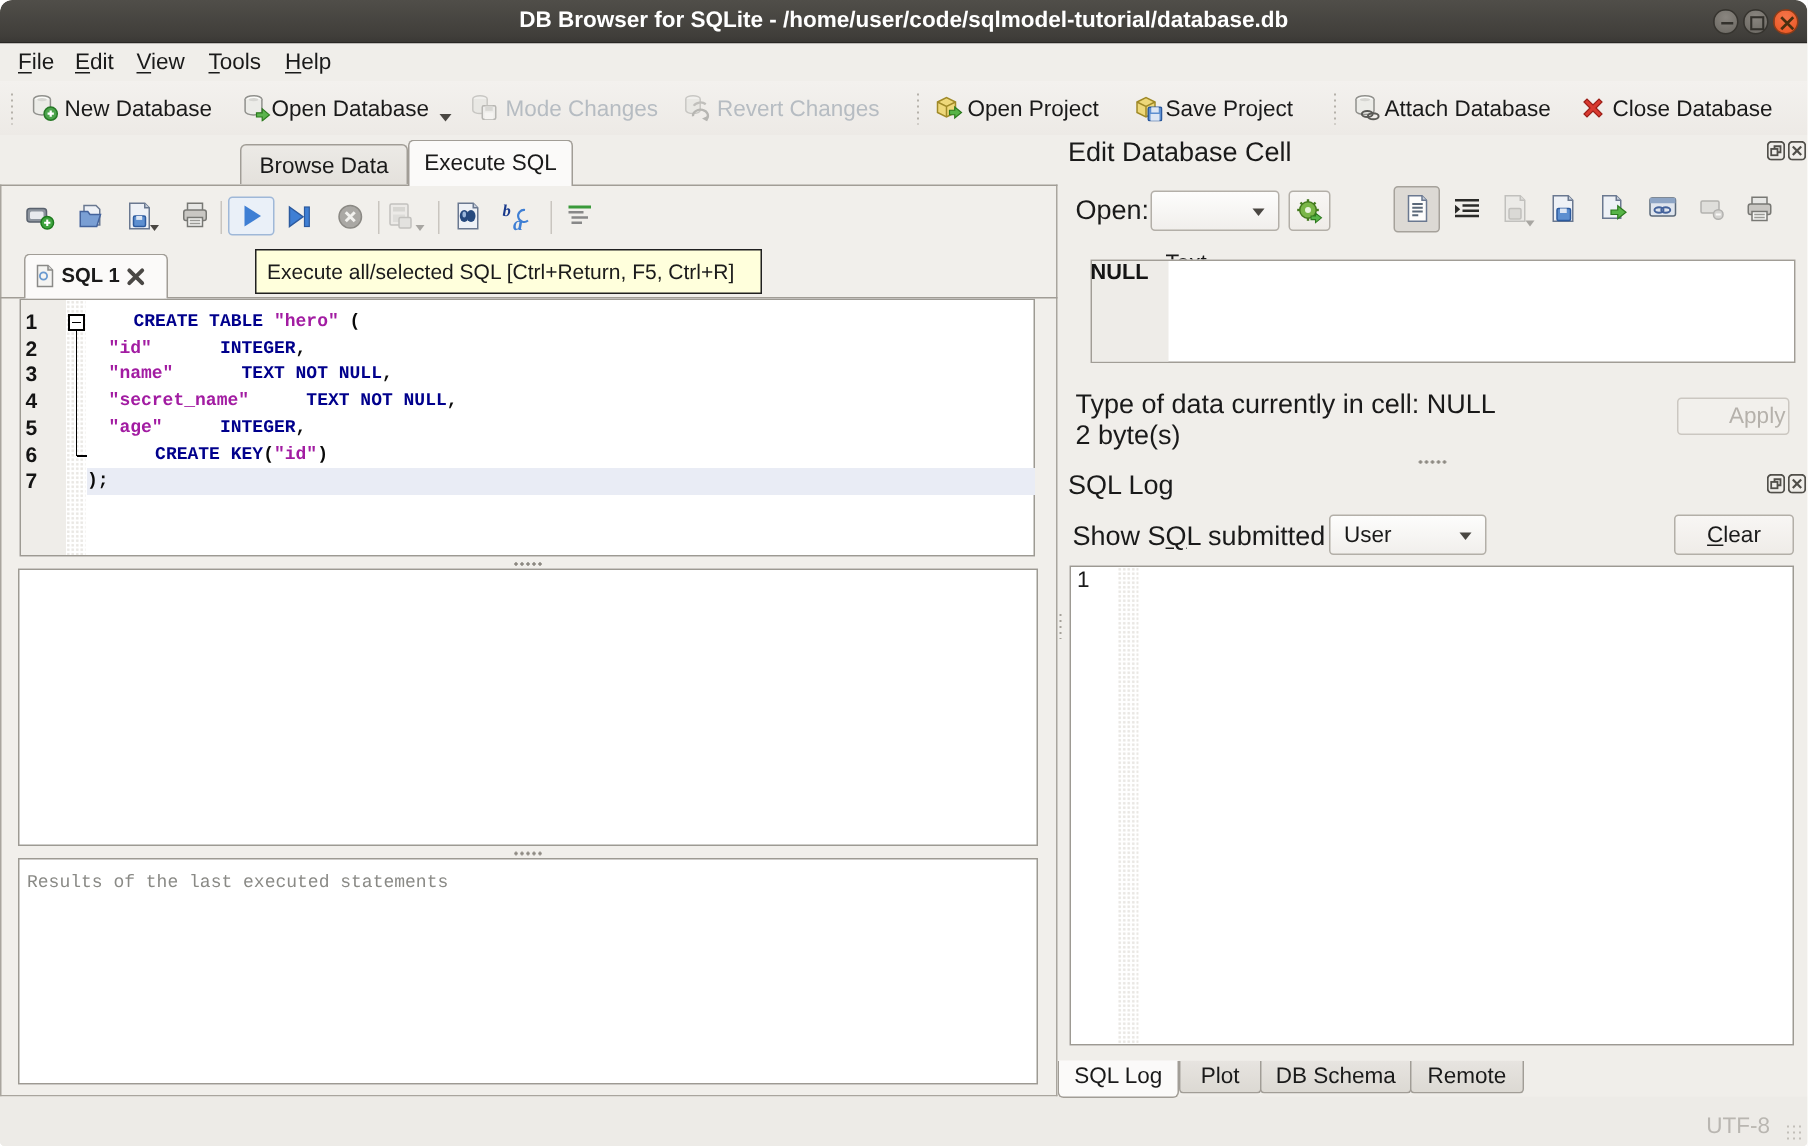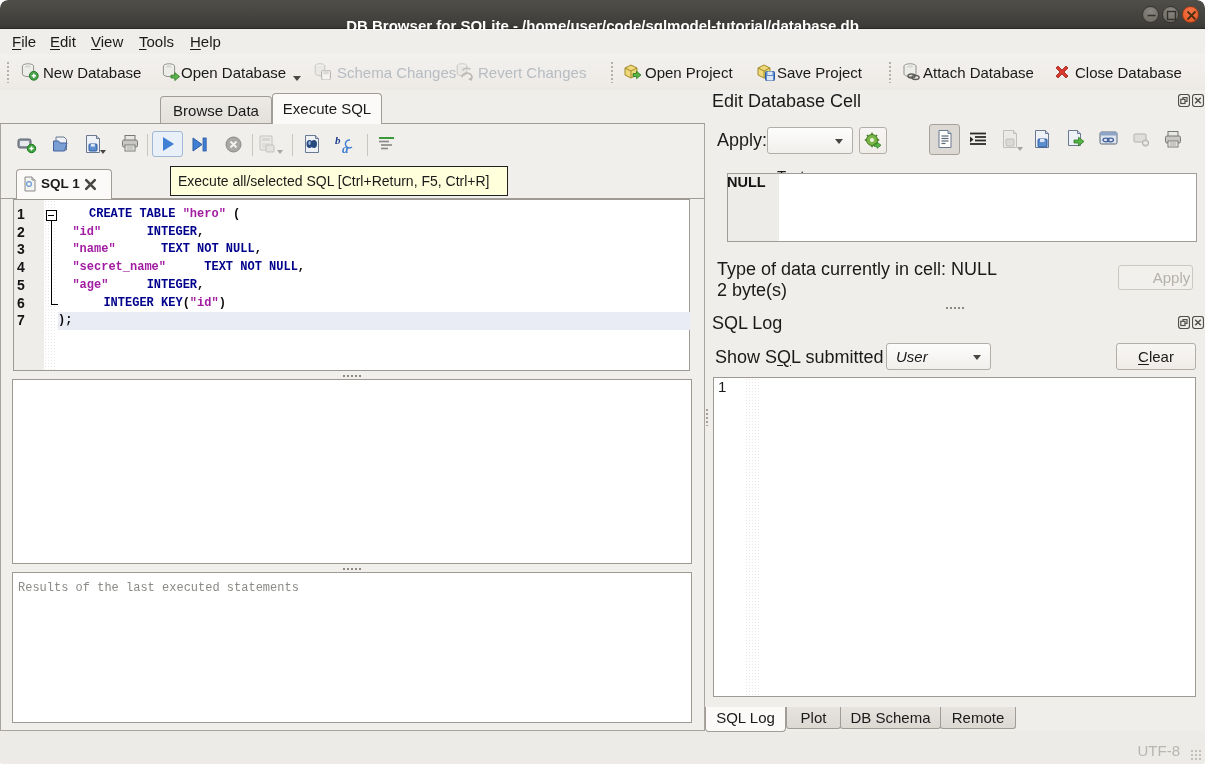--- a/index.html
+++ b/index.html
@@ -1,21 +1,21 @@
 <!DOCTYPE html>
 <html><head>
 <meta charset="utf-8">
 <style>
 html,body{margin:0;padding:0;background:#fff;}
 *{box-sizing:border-box;}
 #win{position:relative;width:1205px;height:764px;font-family:"Liberation Sans",sans-serif;background:#f0eeea;overflow:hidden;border-radius:8px 8px 3px 3px;}
 .abs{position:absolute;}
 
 #titlebar{position:absolute;left:0;top:0;width:1205px;height:29px;background:linear-gradient(#504e49,#403e3a 85%,#3a3835);border-radius:8px 8px 0 0;border-bottom:1px solid #282724;}
-#title{position:absolute;left:0;top:12px;width:100%;height:29px;line-height:28px;text-align:center;color:#fff;font-size:15px;font-weight:bold;}
+#title{position:absolute;left:0;top:0;width:100%;height:29px;line-height:28px;text-align:center;color:#fff;font-size:15px;font-weight:bold;}
 .wbtn{position:absolute;top:6px;width:17px;height:17px;border-radius:50%;}
 .wbtn.min{left:1142px;background:radial-gradient(circle at 50% 30%,#8a8680,#6a6761);border:1px solid #36342f;}
 .wbtn.max{left:1162px;background:radial-gradient(circle at 50% 30%,#8a8680,#6a6761);border:1px solid #36342f;}
 .wbtn.close{left:1182px;background:radial-gradient(circle at 50% 30%,#f4754a,#ea5420);border:1px solid #8c3c18;}
 .wbtn svg{position:absolute;left:0;top:0;}
 
 #menubar{position:absolute;left:0;top:30px;width:1205px;height:24px;background:#f0eeea;font-size:15px;color:#1a1a1a;}
 .mi{position:absolute;top:3px;}
 .mi u{text-decoration:underline;text-underline-offset:2px;}
 
@@ -109,21 +109,21 @@
     <span class="tblabel" style="left:181px">Open Database</span>
     <div class="abs" style="left:293px;top:22px;width:0;height:0;border-left:4px solid transparent;border-right:4px solid transparent;border-top:5px solid #4a4742;"></div>
     <div class="abs" style="left:307px;top:62px;width:1px;height:18px;background:#b7b3ac;"></div>
     <svg class="tbi" style="left:314px" width="18" height="18" viewBox="0 0 18 18" opacity="0.55">
         <ellipse cx="6" cy="3" rx="4.8" ry="2.2" fill="#f2f2f0" stroke="#a8a8a4"></ellipse>
         <path d="M1.2 3 V10.5 c0 1.2 2.2 2.2 4.8 2.2 s4.8-1 4.8-2.2 V3" fill="#e4e4e0" stroke="#a8a8a4"></path>
         <rect x="7.5" y="7.5" width="9" height="9" rx="1" fill="#ececea" stroke="#8a8a86"></rect>
         <rect x="9.5" y="7.5" width="5" height="3.4" fill="#c8c8c4"></rect>
         <rect x="9" y="12" width="6" height="4.5" fill="#fafaf8"></rect>
       </svg>
-    <span class="tblabel dis" style="left:337px">Schema Changes</span>
+    <span class="tblabel dis" style="left:337px">Mode Changes</span>
     <svg class="tbi" style="left:456px" width="18" height="18" viewBox="0 0 18 18" opacity="0.55">
         <ellipse cx="6" cy="3" rx="4.8" ry="2.2" fill="#f2f2f0" stroke="#a8a8a4"></ellipse>
         <path d="M1.2 3 V10.5 c0 1.2 2.2 2.2 4.8 2.2 s4.8-1 4.8-2.2 V3" fill="#e4e4e0" stroke="#a8a8a4"></path>
         <path d="M6 14.5 a5 4 0 1 1 9 2" fill="none" stroke="#8a8a86" stroke-width="1.5"></path>
         <path d="M16.5 14 l-1 4 l-3.5-2 z" fill="#8a8a86"></path>
         <path d="M14.5 6.5 a5 4 0 0 0 -8 1" fill="none" stroke="#9a9a96" stroke-width="1.5"></path>
       </svg>
     <span class="tblabel dis" style="left:478px">Revert Changes</span>
     <div class="grip" style="left:610px"></div>
     <svg class="tbi" style="left:623px" width="19" height="18" viewBox="0 0 19 18">
@@ -251,21 +251,21 @@
         <rect x="1" y="1" width="10" height="10" fill="#fff" stroke="#000"></rect>
         <line x1="3" y1="6" x2="9" y2="6" stroke="#000"></line>
         <line x1="6" y1="11" x2="6" y2="95" stroke="#000"></line>
         <path d="M6 95 h7" stroke="#000" fill="none"></path>
       </svg>
     <div class="cline" style="top:7px"><span class="kw">CREATE TABLE</span> <span class="str">"hero"</span> (</div>
     <div class="cline" style="top:25px">  <span class="str">"id"</span>  <span class="kw">INTEGER</span>,</div>
     <div class="cline" style="top:42px">  <span class="str">"name"</span>  <span class="kw">TEXT NOT NULL</span>,</div>
     <div class="cline" style="top:60px">  <span class="str">"secret_name"</span> <span class="kw">TEXT NOT NULL</span>,</div>
     <div class="cline" style="top:78px">  <span class="str">"age"</span> <span class="kw">INTEGER</span>,</div>
-    <div class="cline" style="top:96px">  <span class="kw">INTEGER KEY</span>(<span class="str">"id"</span>)</div>
+    <div class="cline" style="top:96px">  <span class="kw">CREATE KEY</span>(<span class="str">"id"</span>)</div>
     <div class="cline" style="top:113px">);</div>
   </div>
   <div class="splitdots" style="left:342px;top:374px"></div>
   <div class="whitepane" style="left:12px;top:379px;width:680px;height:185px;"></div>
   <div class="splitdots" style="left:342px;top:567px"></div>
   <div class="whitepane" style="left:12px;top:572px;width:680px;height:151px;"></div>
   <div class="abs" style="left:18px;top:581px;font-family:'Liberation Mono',monospace;font-size:12px;color:#8a8a86;">Results of the last executed statements</div>
 
   <div class="abs" style="left:705px;top:408px;width:4px;height:18px;background-image:radial-gradient(#a5a19a 1px,transparent 1px);background-size:4px 4px;"></div>
 
@@ -274,21 +274,21 @@
   <div class="dtitle" style="left:712px;top:91px;">Edit Database Cell</div>
   <svg class="abs" style="left:1178px;top:94px" width="12" height="13" viewBox="0 0 12 13">
       <rect x="0.5" y="0.5" width="11" height="12" rx="2.5" fill="none" stroke="#514f4a" stroke-width="1.2"></rect>
       <path d="M5 5.5 v-2 h4 v4 h-2" fill="none" stroke="#514f4a" stroke-width="1.2"></path>
       <rect x="2.8" y="5.3" width="4.2" height="4.2" fill="#f0eeea" stroke="#514f4a" stroke-width="1.2"></rect>
     </svg>
   <svg class="abs" style="left:1192px;top:94px" width="12" height="13" viewBox="0 0 12 13">
       <rect x="0.5" y="0.5" width="11" height="12" rx="2.5" fill="none" stroke="#514f4a" stroke-width="1.2"></rect>
       <path d="M3.2 3.7 l5.6 5.6 M8.8 3.7 l-5.6 5.6" stroke="#514f4a" stroke-width="1.5"></path>
     </svg>
-  <div class="dtitle" style="left:717px;top:130px;">Apply:</div>
+  <div class="dtitle" style="left:717px;top:130px;">Open:</div>
   <div class="combo" style="left:767px;top:127px;width:86px;height:27px;">
       <span style="position:absolute;left:9px;top:20px;margin-top:19px;">Text</span>
       <span class="arr"></span>
     </div>
   <div class="btn" style="left:859px;top:127px;width:28px;height:27px;"></div>
   <svg class="abs" style="left:864px;top:132px" width="18" height="18" viewBox="0 0 18 18">
       <circle cx="8" cy="8" r="5.5" fill="#7ab648" stroke="#447a1e"></circle>
       <circle cx="8" cy="8" r="2" fill="#e8f2dc"></circle>
       <g stroke="#447a1e" stroke-width="1.6">
         <line x1="8" y1="0.8" x2="8" y2="2.6"></line>
@@ -370,21 +370,21 @@
   <svg class="abs" style="left:1178px;top:316px" width="12" height="13" viewBox="0 0 12 13">
       <rect x="0.5" y="0.5" width="11" height="12" rx="2.5" fill="none" stroke="#514f4a" stroke-width="1.2"></rect>
       <path d="M5 5.5 v-2 h4 v4 h-2" fill="none" stroke="#514f4a" stroke-width="1.2"></path>
       <rect x="2.8" y="5.3" width="4.2" height="4.2" fill="#f0eeea" stroke="#514f4a" stroke-width="1.2"></rect>
     </svg>
   <svg class="abs" style="left:1192px;top:316px" width="12" height="13" viewBox="0 0 12 13">
       <rect x="0.5" y="0.5" width="11" height="12" rx="2.5" fill="none" stroke="#514f4a" stroke-width="1.2"></rect>
       <path d="M3.2 3.7 l5.6 5.6 M8.8 3.7 l-5.6 5.6" stroke="#514f4a" stroke-width="1.5"></path>
     </svg>
   <div class="dtitle" style="left:715px;top:347px;">Show S<u style="text-underline-offset:2px;">Q</u>L submitted by</div>
-  <div class="combo" style="left:886px;top:343px;width:105px;height:27px;font-style:italic;">
+  <div class="combo" style="left:886px;top:343px;width:105px;height:27px;">
       <span style="position:absolute;left:9px;top:4px;">User</span>
       <span class="arr"></span>
     </div>
   <div class="btn" style="left:1116px;top:343px;width:80px;height:27px;line-height:25px;"><u style="text-underline-offset:2px;">C</u>lear</div>
   <div class="whitepane" style="left:713px;top:377px;width:483px;height:320px;"></div>
   <div class="abs" style="left:745px;top:378px;width:14px;height:318px;background-image:radial-gradient(#eae8e4 0.8px,transparent 1px);background-size:3px 3px;"></div>
   <div class="abs" style="left:718px;top:378px;font-size:15px;color:#1a1a1a;">1</div>
 
   <div class="btab active" style="left:705px;width:81px;">SQL Log</div>
   <div class="btab inactive" style="left:786px;width:55px;">Plot</div>

